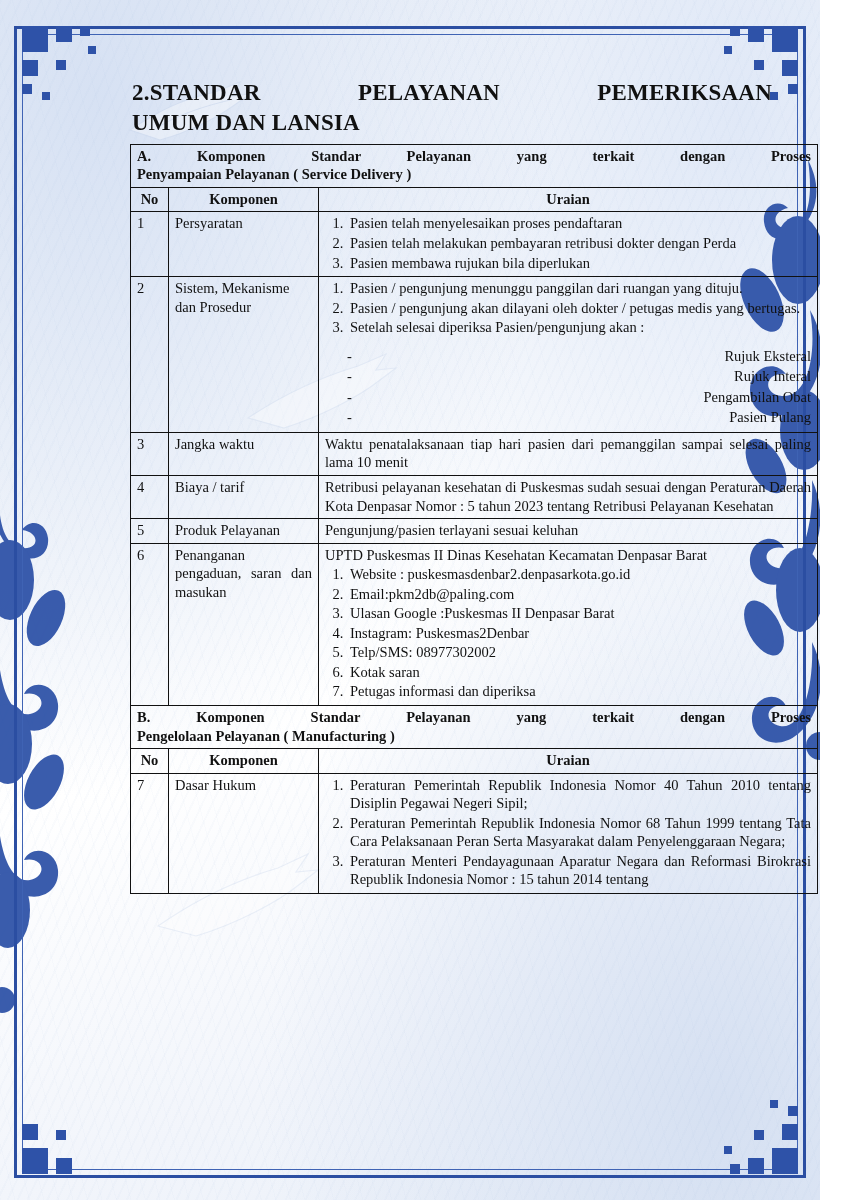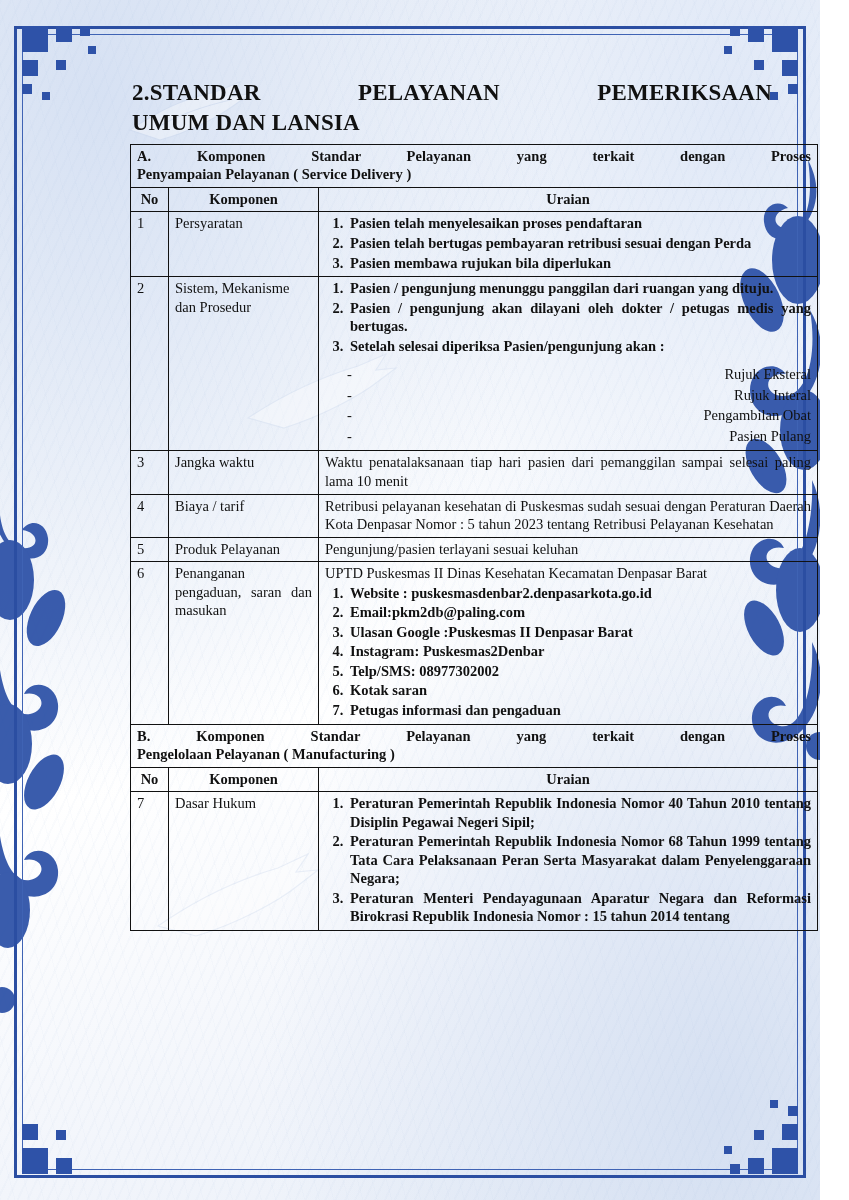--- a/index.html
+++ b/index.html
@@ -152,21 +152,20 @@
 
   .just {
     text-align: justify;
     text-align-last: left;
   }
 
   ol.num {
     margin: 0;
     padding-left: 22px;
     list-style: decimal;
-    font-weight: bold;
   }
   ol.num > li {
     margin: 0 0 1px 0;
     padding-left: 3px;
     text-align: justify;
     text-align-last: left;
   }
   ol.num > li.j {
     text-align: justify;
   }
@@ -300,21 +299,21 @@
           <td>Komponen</td>
           <td>Uraian</td>
         </tr>
 
         <tr>
           <td>1</td>
           <td>Persyaratan</td>
           <td>
             <ol class="num">
               <li class="j">Pasien telah menyelesaikan proses pendaftaran</li>
-              <li class="j">Pasien telah bertugas pembayaran retribusi sesuai dengan Perda</li>
+              <li class="j">Pasien telah melakukan pembayaran retribusi dokter dengan Perda</li>
               <li class="j">Pasien membawa rujukan bila diperlukan</li>
             </ol>
           </td>
         </tr>
 
         <tr>
           <td>2</td>
           <td>Sistem, Mekanisme dan Prosedur</td>
           <td>
             <ol class="num">
@@ -354,21 +353,21 @@
           <td class="just">Penanganan pengaduan, saran dan masukan</td>
           <td>
             <div class="plain-line just">UPTD Puskesmas II Dinas Kesehatan Kecamatan Denpasar Barat</div>
             <ol class="num">
               <li>Website : puskesmasdenbar2.denpasarkota.go.id</li>
               <li>Email:pkm2db@paling.com</li>
               <li>Ulasan Google :Puskesmas II Denpasar Barat</li>
               <li>Instagram: Puskesmas2Denbar</li>
               <li>Telp/SMS: 08977302002</li>
               <li>Kotak saran</li>
-              <li>Petugas informasi dan pengaduan</li>
+              <li>Petugas informasi dan diperiksa</li>
             </ol>
           </td>
         </tr>
 
         <tr class="section-head">
           <td colspan="3">
             <span>B. Komponen Standar Pelayanan yang terkait dengan Proses</span>
             <span class="sh-line2">Pengelolaan  Pelayanan ( Manufacturing )</span>
           </td>
         </tr>

